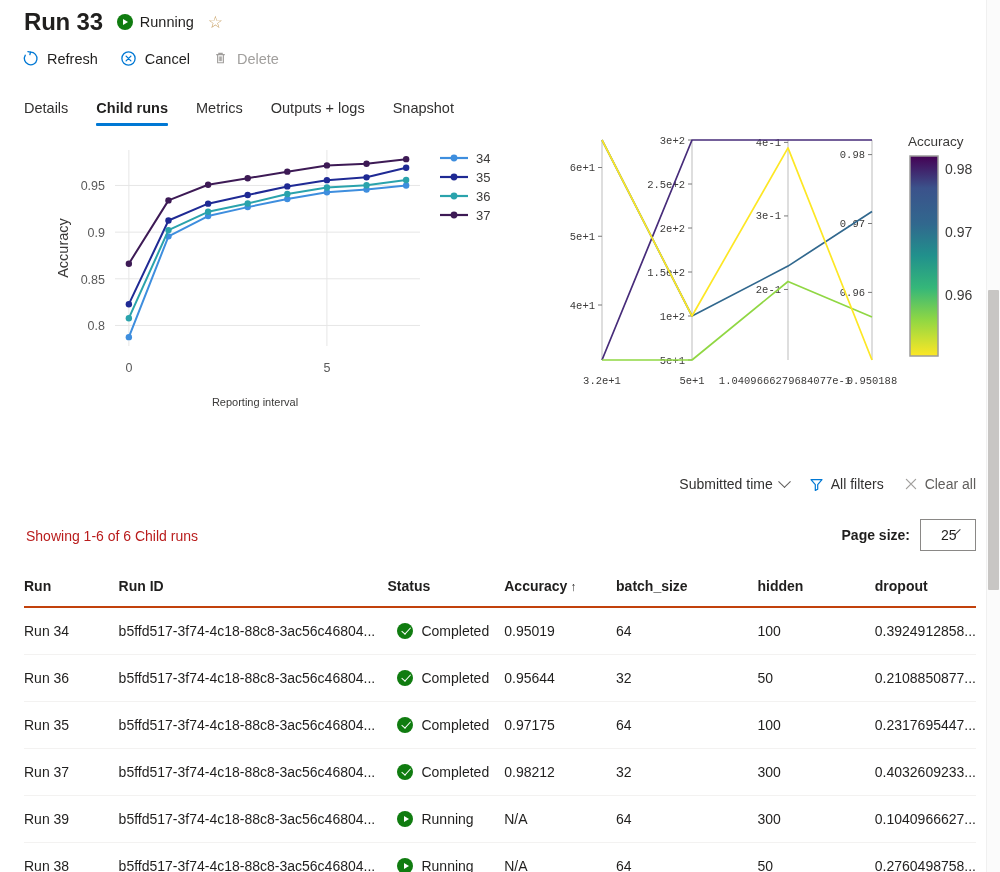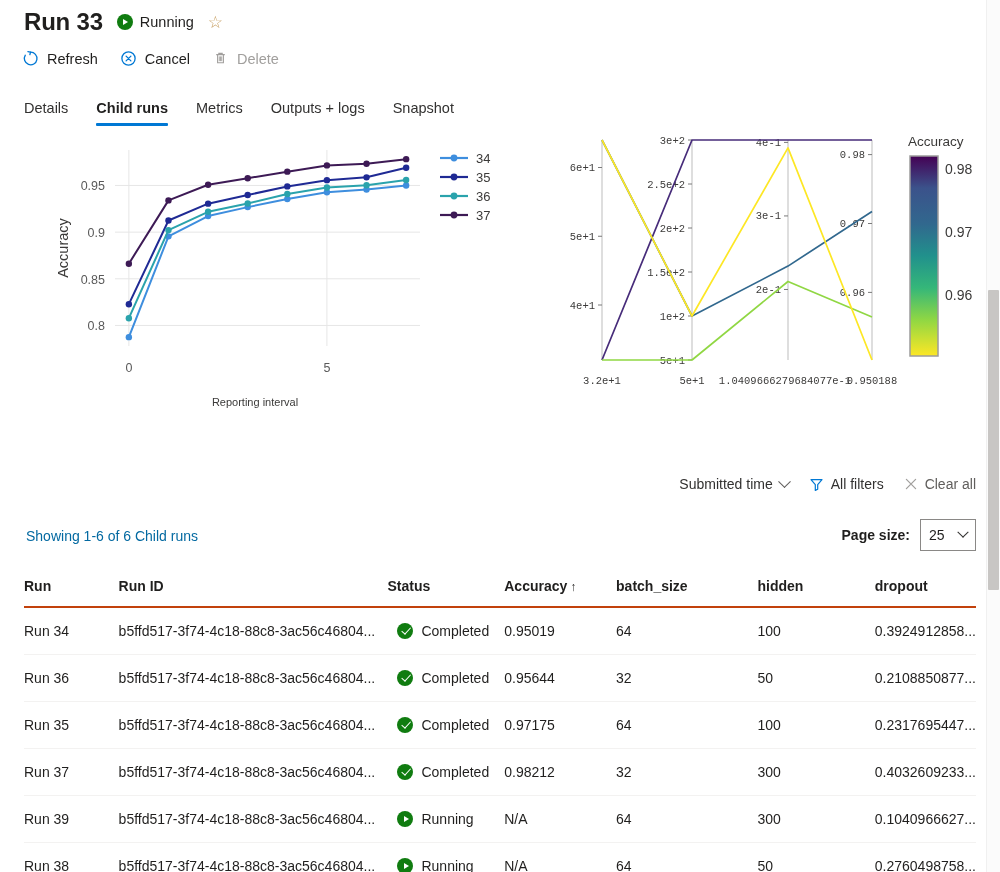--- a/index.html
+++ b/index.html
@@ -52,26 +52,26 @@
   }
 
   
   .filterbar { position:absolute; right:24px; top:476px; display:flex; align-items:center; gap:20px; font-size:14px; }
   .fb-item { display:flex; align-items:center; gap:7px; color:#323130; cursor:pointer; }
   .fb-item.muted { color:#605e5c; }
   .chev { width:9px; height:9px; border-right:1.5px solid #605e5c; border-bottom:1.5px solid #605e5c;
           transform:rotate(45deg) translate(-2px,-2px); }
 
   
-  .count-row { position:absolute; left:26px; top:528px; font-size:14px; color:#0369a1; }
+  .count-row { position:absolute; left:26px; top:528px; font-size:14px; color:#b91c1c; }
   .pagesize-row { position:absolute; right:24px; top:519px; display:flex; align-items:center; gap:10px; font-size:14px; }
   .pagesize-label { font-weight:700; color:#201f1e; }
   .pagesize-select {
     width:56px; height:32px; border:1px solid #8a8886; background:#fff;
-    display:flex; align-items:center; justify-content:space-between; padding:0 8px;
+    display:flex; align-items:center; justify-content:space-between; padding:0 20px;
     font-size:14px; color:#201f1e; cursor:pointer;
   }
   .pagesize-select .chev2 {
     width:8px; height:8px; border-right:1.3px solid #323130; border-bottom:1.3px solid #323130;
     transform:rotate(45deg) translate(-2px,-2px);
   }
 
   
   table.grid { position:absolute; left:24px; top:570px; width:952px; border-collapse:collapse; }
   table.grid th {

